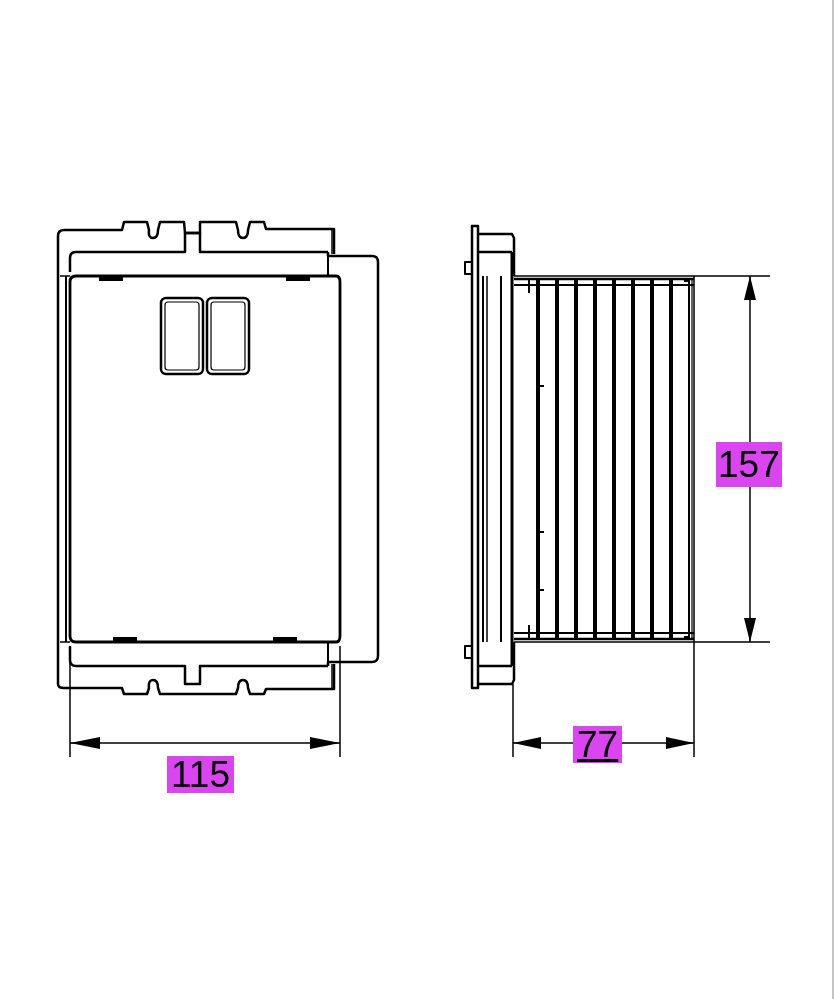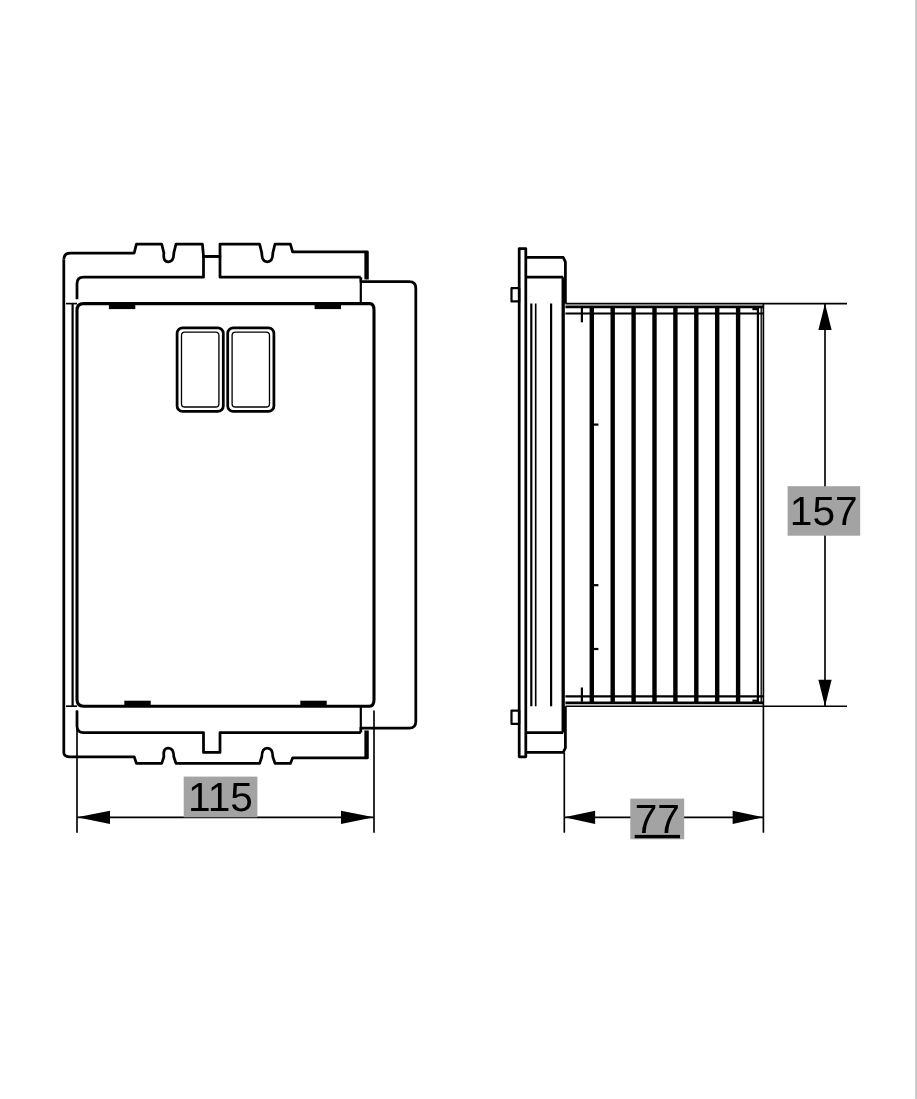--- a/index.html
+++ b/index.html
@@ -1,19 +1,19 @@
 <!DOCTYPE html>
 <html><head>
 <meta charset="utf-8">
 <style>
   html, body { margin:0; padding:0; background:#ffffff; }
   body { width:834px; height:999px; position:relative; overflow:hidden; font-family:"Liberation Sans", sans-serif; }
   .edge { position:absolute; top:0; right:0; width:2px; height:999px; background:#c4c4c4; }
   svg { position:absolute; left:0; top:0; }
-  .dimtext { position:absolute; font-family:"Liberation Sans", sans-serif; font-size:37px; color:#000; background:#a3a3a3; line-height:1; padding:0 4px; }
+  .dimtext { position:absolute; font-family:"Liberation Sans", sans-serif; font-size:37px; color:#000; background:#d946ef; line-height:1; padding:0 4px; }
 </style>
 </head>
 <body>
 
 <div class="edge"></div>
 
 <svg width="834" height="999" viewBox="0 0 834 999" fill="none" stroke="#000" stroke-linejoin="round">
 
   <g>
 
@@ -107,15 +107,15 @@
     <polygon points="694,743 666,737 666,749" fill="#000" stroke="none"></polygon>
   </g>
 
   <g>
     <line x1="750" y1="276" x2="750" y2="642" stroke-width="1.5"></line>
     <polygon points="750,276 744,300 756,300" fill="#000" stroke="none"></polygon>
     <polygon points="750,642 744,618 756,618" fill="#000" stroke="none"></polygon>
   </g>
 </svg>
 
-<div class="dimtext" style="left:167px; top:706px;text-align:right;">115</div>
+<div class="dimtext" style="left:167px; top:756px;text-align:right;">115</div>
 <div class="dimtext" style="left:573px; top:726px;text-decoration:underline;">77</div>
 <div class="dimtext" style="left:716px; top:442px; padding:4px 2px;">157</div>
 
 </body></html>

